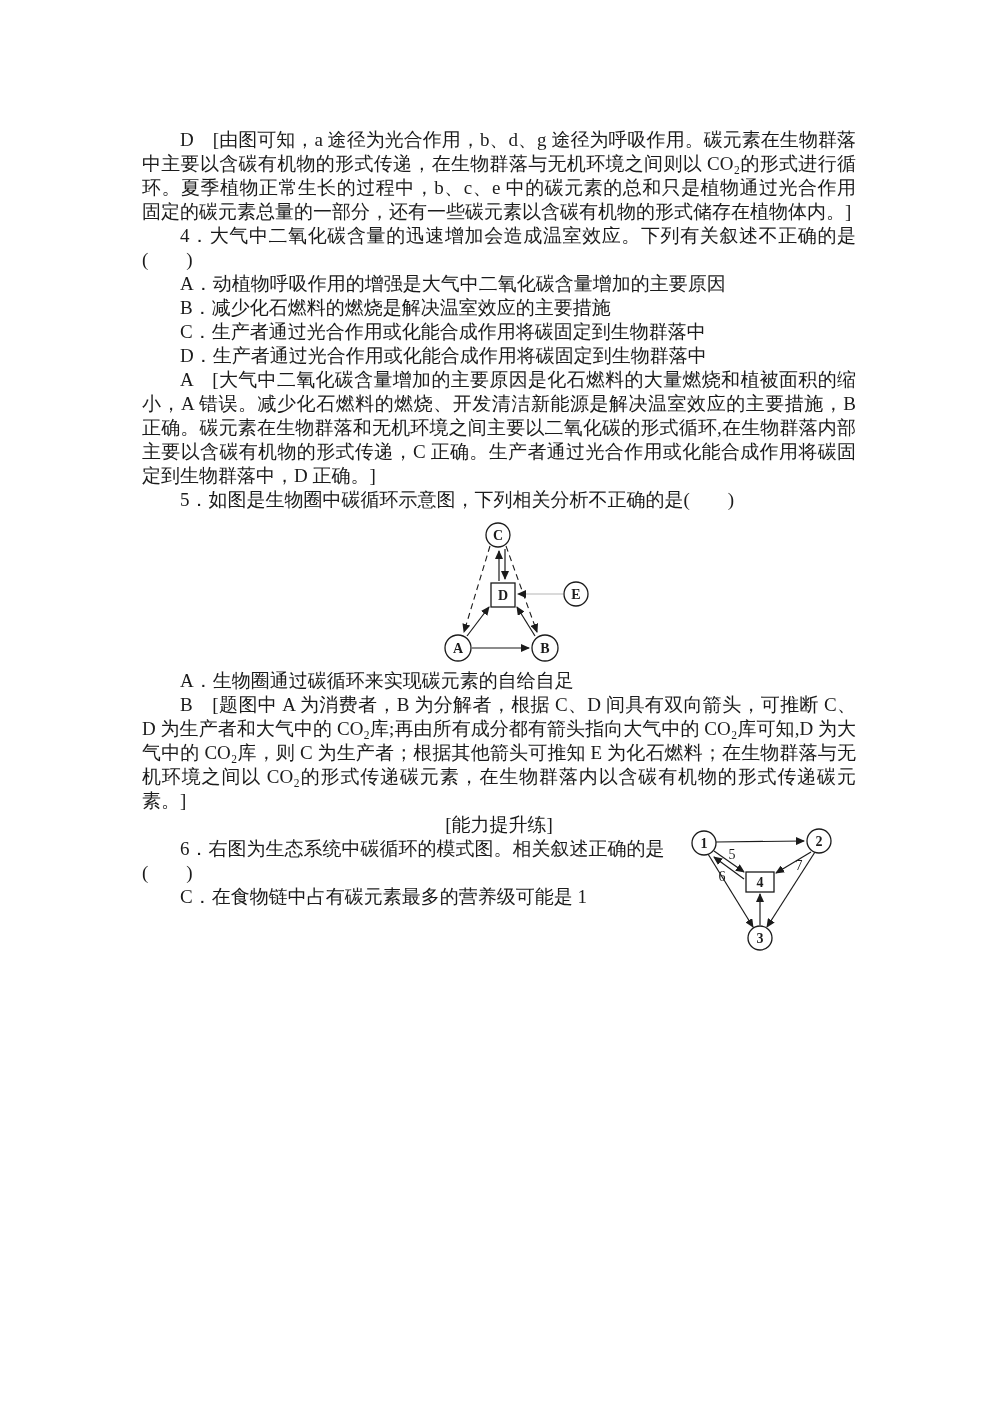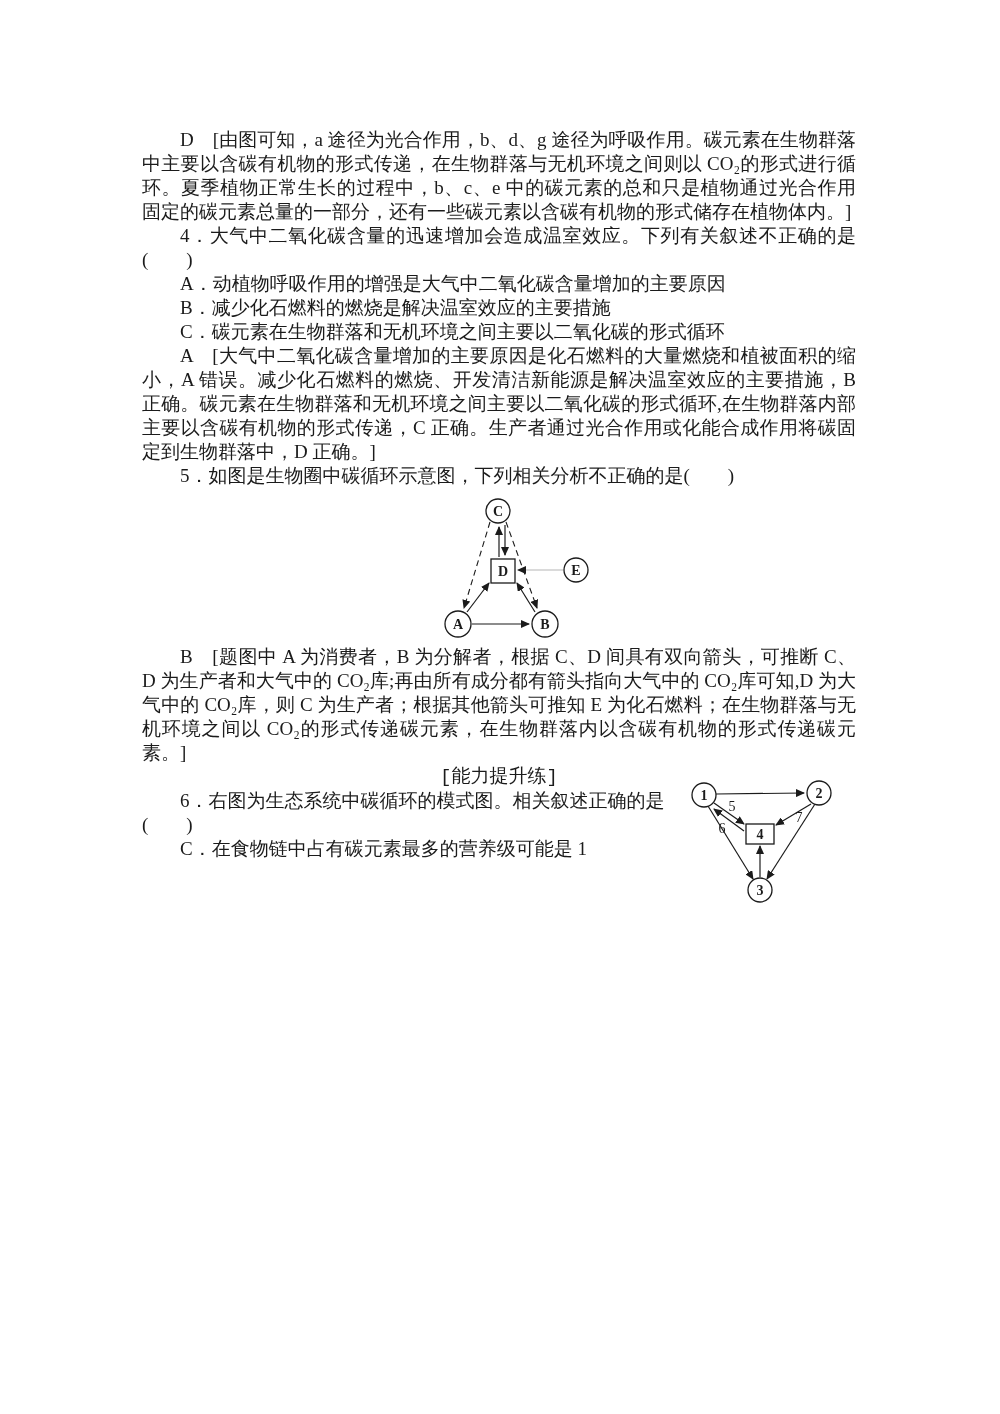--- a/index.html
+++ b/index.html
@@ -25,21 +25,20 @@
     width: 714px;
     font-size: 19px;
     line-height: 24px;
     text-align: justify;
   }
   .para { margin: 0; }
   .indent { text-indent: 38px; }
   .center-header {
     text-align: center;
     text-indent: 0;
-    font-family: Liberation Mono, monospace;
   }
   .diagram1-wrap {
     width: 240px;
     height: 152px;
     margin: 3px 0 2px 281px;
   }
   .q6-block { position: relative; }
   .diagram2-wrap {
     position: absolute;
     right: -12px;
@@ -64,21 +63,22 @@
 <body>
 
 <div class="page">
   <div class="content">
 
     <p class="para indent">D　[由图可知，a 途径为光合作用，b、d、g 途径为呼吸作用。碳元素在生物群落中主要以含碳有机物的形式传递，在生物群落与无机环境之间则以 CO₂的形式进行循环。夏季植物正常生长的过程中，b、c、e 中的碳元素的总和只是植物通过光合作用固定的碳元素总量的一部分，还有一些碳元素以含碳有机物的形式储存在植物体内。]</p>
 
     <p class="para indent">4．大气中二氧化碳含量的迅速增加会造成温室效应。下列有关叙述不正确的是(　　)</p>
     <p class="para indent">A．动植物呼吸作用的增强是大气中二氧化碳含量增加的主要原因</p>
     <p class="para indent">B．减少化石燃料的燃烧是解决温室效应的主要措施</p>
-    <p class="para indent">C．碳元素在生物群落和无机环境之间主要以二氧化碳的形式循环</p>
+    <p class="para indent">C．生产者通过光合作用或化能合成作用将碳固定到生物群落中</p>
+    <p class="para indent">D．生产者通过光合作用或化能合成作用将碳固定到生物群落中</p>
     <p class="para indent">A　[大气中二氧化碳含量增加的主要原因是化石燃料的大量燃烧和植被面积的缩小，A 错误。减少化石燃料的燃烧、开发清洁新能源是解决温室效应的主要措施，B 正确。碳元素在生物群落和无机环境之间主要以二氧化碳的形式循环,在生物群落内部主要以含碳有机物的形式传递，C 正确。生产者通过光合作用或化能合成作用将碳固定到生物群落中，D 正确。]</p>
 
     <p class="para indent">5．如图是生物圈中碳循环示意图，下列相关分析不正确的是(　　)</p>
 
     <div class="diagram1-wrap">
       <svg width="240" height="152" viewBox="0 0 240 152">
         <defs>
           <marker id="arrA" markerUnits="userSpaceOnUse" markerWidth="9" markerHeight="8" refX="8" refY="4" orient="auto">
             <path d="M0,0 L9,4 L0,8 z" fill="#1b1b1b"></path>
           </marker>
@@ -99,20 +99,21 @@
         <text class="node-label" x="80" y="85" text-anchor="middle">D</text>
         <circle cx="153" cy="79" r="12" fill="#ffffff" stroke="#1b1b1b" stroke-width="1.3"></circle>
         <text class="node-label" x="153" y="84" text-anchor="middle">E</text>
         <circle cx="35" cy="133" r="13" fill="#ffffff" stroke="#1b1b1b" stroke-width="1.3"></circle>
         <text class="node-label" x="35" y="138" text-anchor="middle">A</text>
         <circle cx="122" cy="133" r="13" fill="#ffffff" stroke="#1b1b1b" stroke-width="1.3"></circle>
         <text class="node-label" x="122" y="138" text-anchor="middle">B</text>
       </svg>
     </div>
 
+    <p class="para indent">A．生物圈通过碳循环来实现碳元素的自给自足</p>
     <p class="para indent">B　[题图中 A 为消费者，B 为分解者，根据 C、D 间具有双向箭头，可推断 C、D 为生产者和大气中的 CO₂库;再由所有成分都有箭头指向大气中的 CO₂库可知,D 为大气中的 CO₂库，则 C 为生产者；根据其他箭头可推知 E 为化石燃料；在生物群落与无机环境之间以 CO₂的形式传递碳元素，在生物群落内以含碳有机物的形式传递碳元素。]</p>
 
     <p class="para center-header">[能力提升练]</p>
 
     <div class="q6-block">
       <div class="diagram2-wrap">
         <svg width="190" height="150" viewBox="0 0 190 150">
           <defs>
             <marker id="arrB" markerUnits="userSpaceOnUse" markerWidth="9" markerHeight="8" refX="8" refY="4" orient="auto">
               <path d="M0,0 L9,4 L0,8 z" fill="#1b1b1b"></path>

